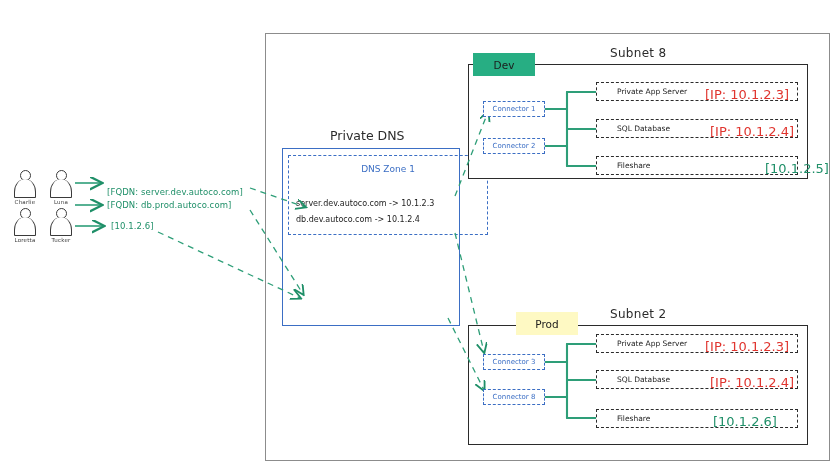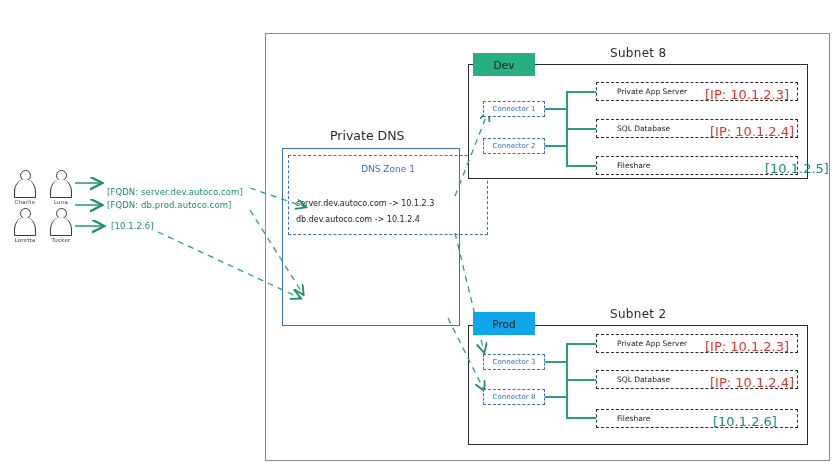--- a/index.html
+++ b/index.html
@@ -131,21 +131,21 @@
     <span class="res-name">SQL Database</span>
     <span class="res-ip ip-red" style="left:113px;">[IP: 10.1.2.4]</span>
   </div>
   <div class="resource" id="res-1-2">
     <span class="res-name">Fileshare</span>
     <span class="res-ip ip-green" style="left:120px;margin-left:48px;">[10.1.2.5]</span>
   </div>
 
   <div class="subnet-title" id="subnet2-title">Subnet 2</div>
   <div class="subnet-frame" id="subnet2-frame"></div>
-  <div class="envbadge" id="prod-badge" style="background:#0ea5e9;">Prod</div>
+  <div class="envbadge" id="prod-badge" style="background:#fef9c3;margin-left:43px;">Prod</div>
 
   <div class="connector" id="conn3">Connector 3</div>
   <div class="connector" id="conn4">Connector 8</div>
 
   <div class="resource" id="res-2-0">
     <span class="res-name">Private App Server</span>
     <span class="res-ip ip-red" style="left:108px;">[IP: 10.1.2.3]</span>
   </div>
   <div class="resource" id="res-2-1">
     <span class="res-name">SQL Database</span>

